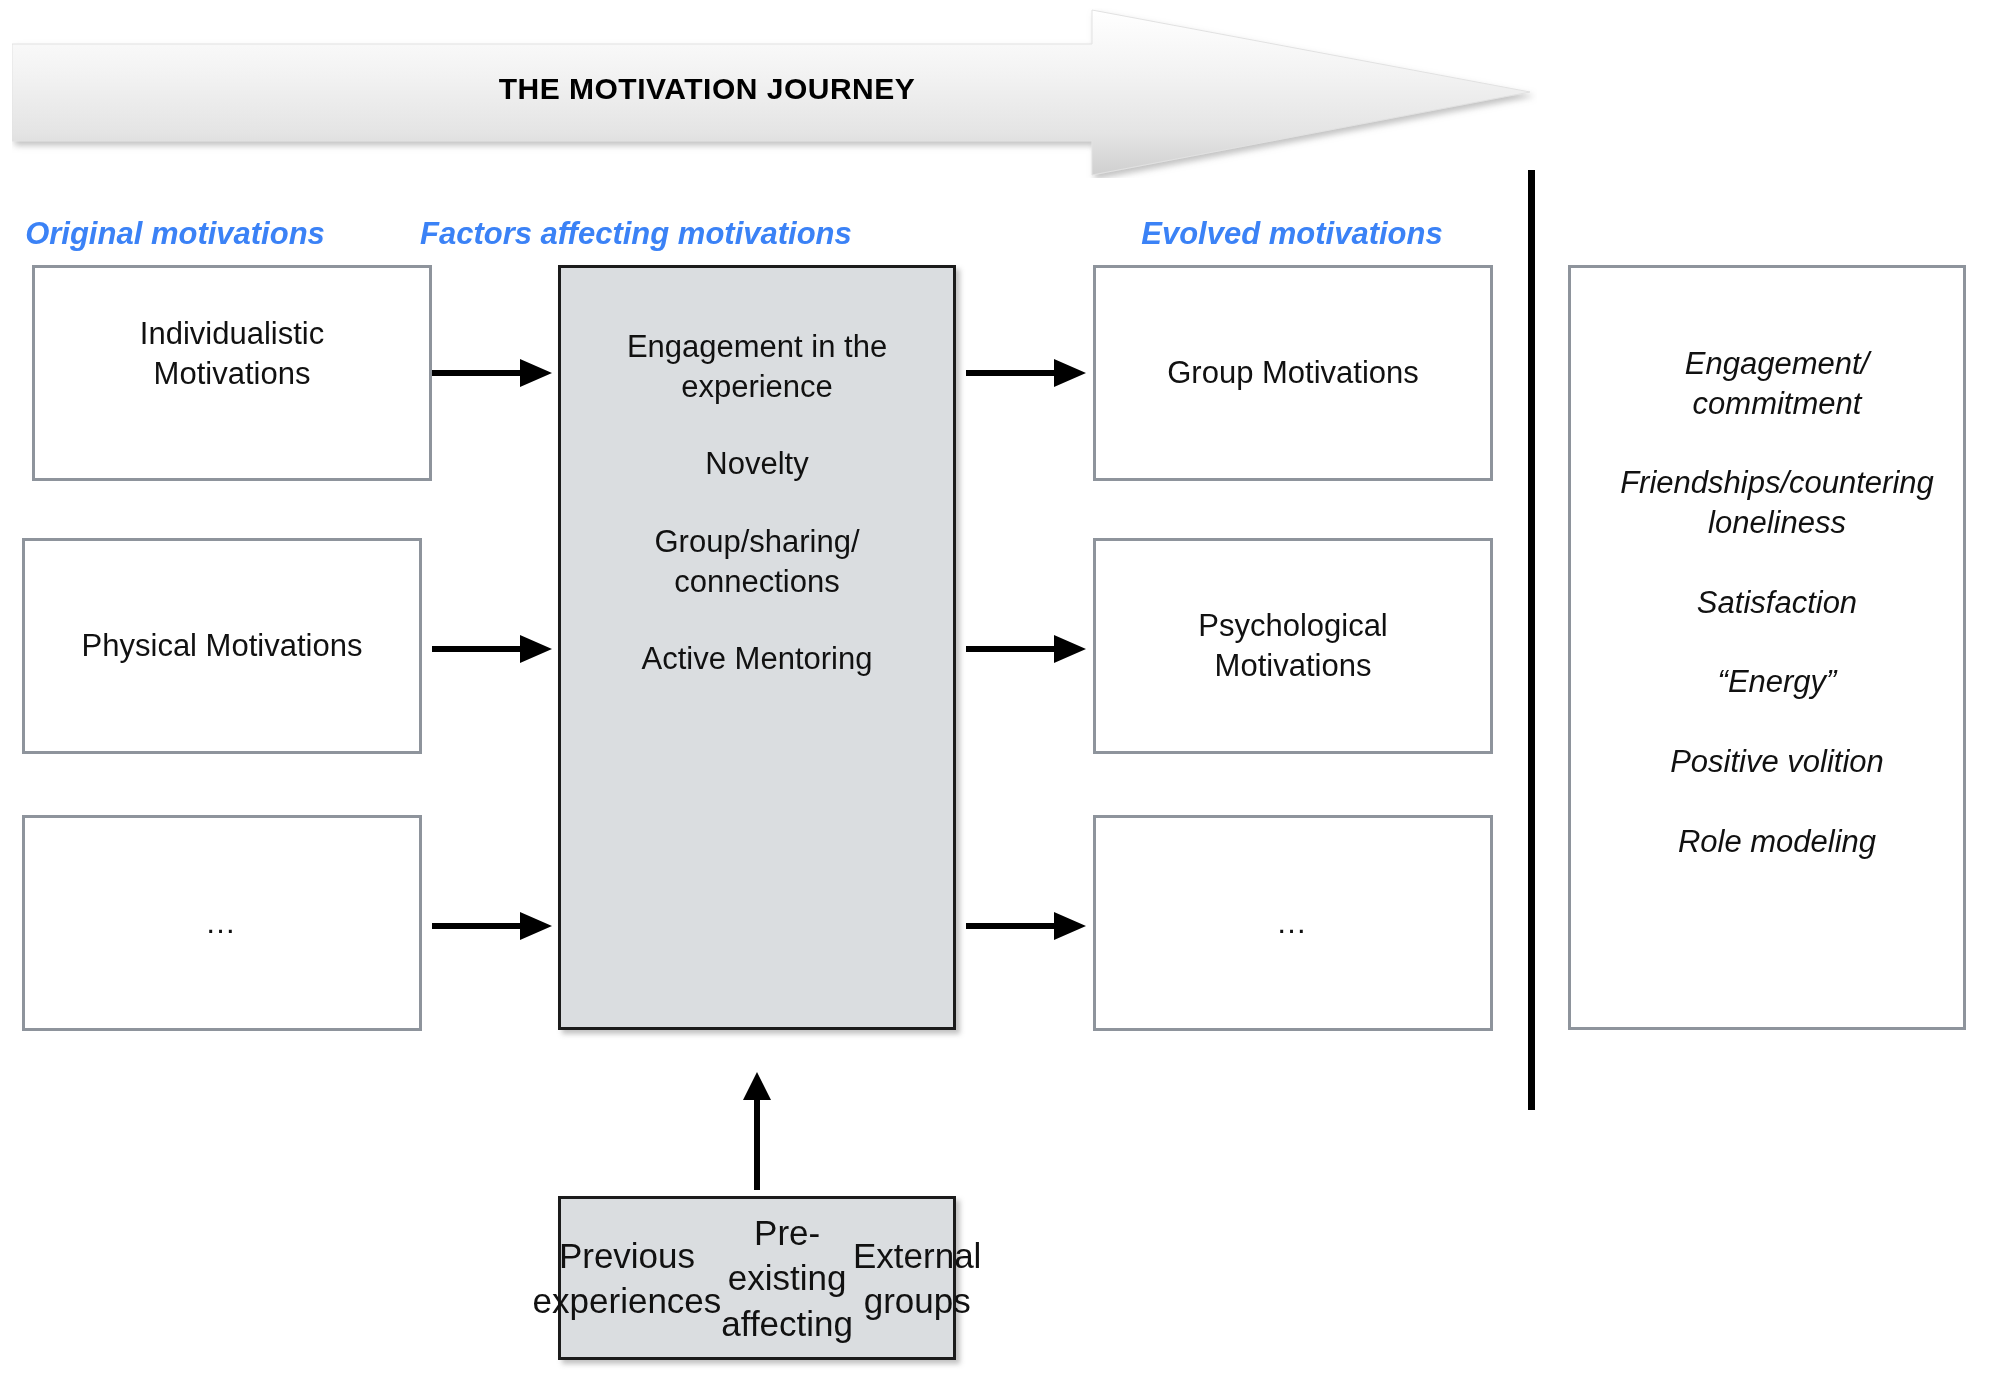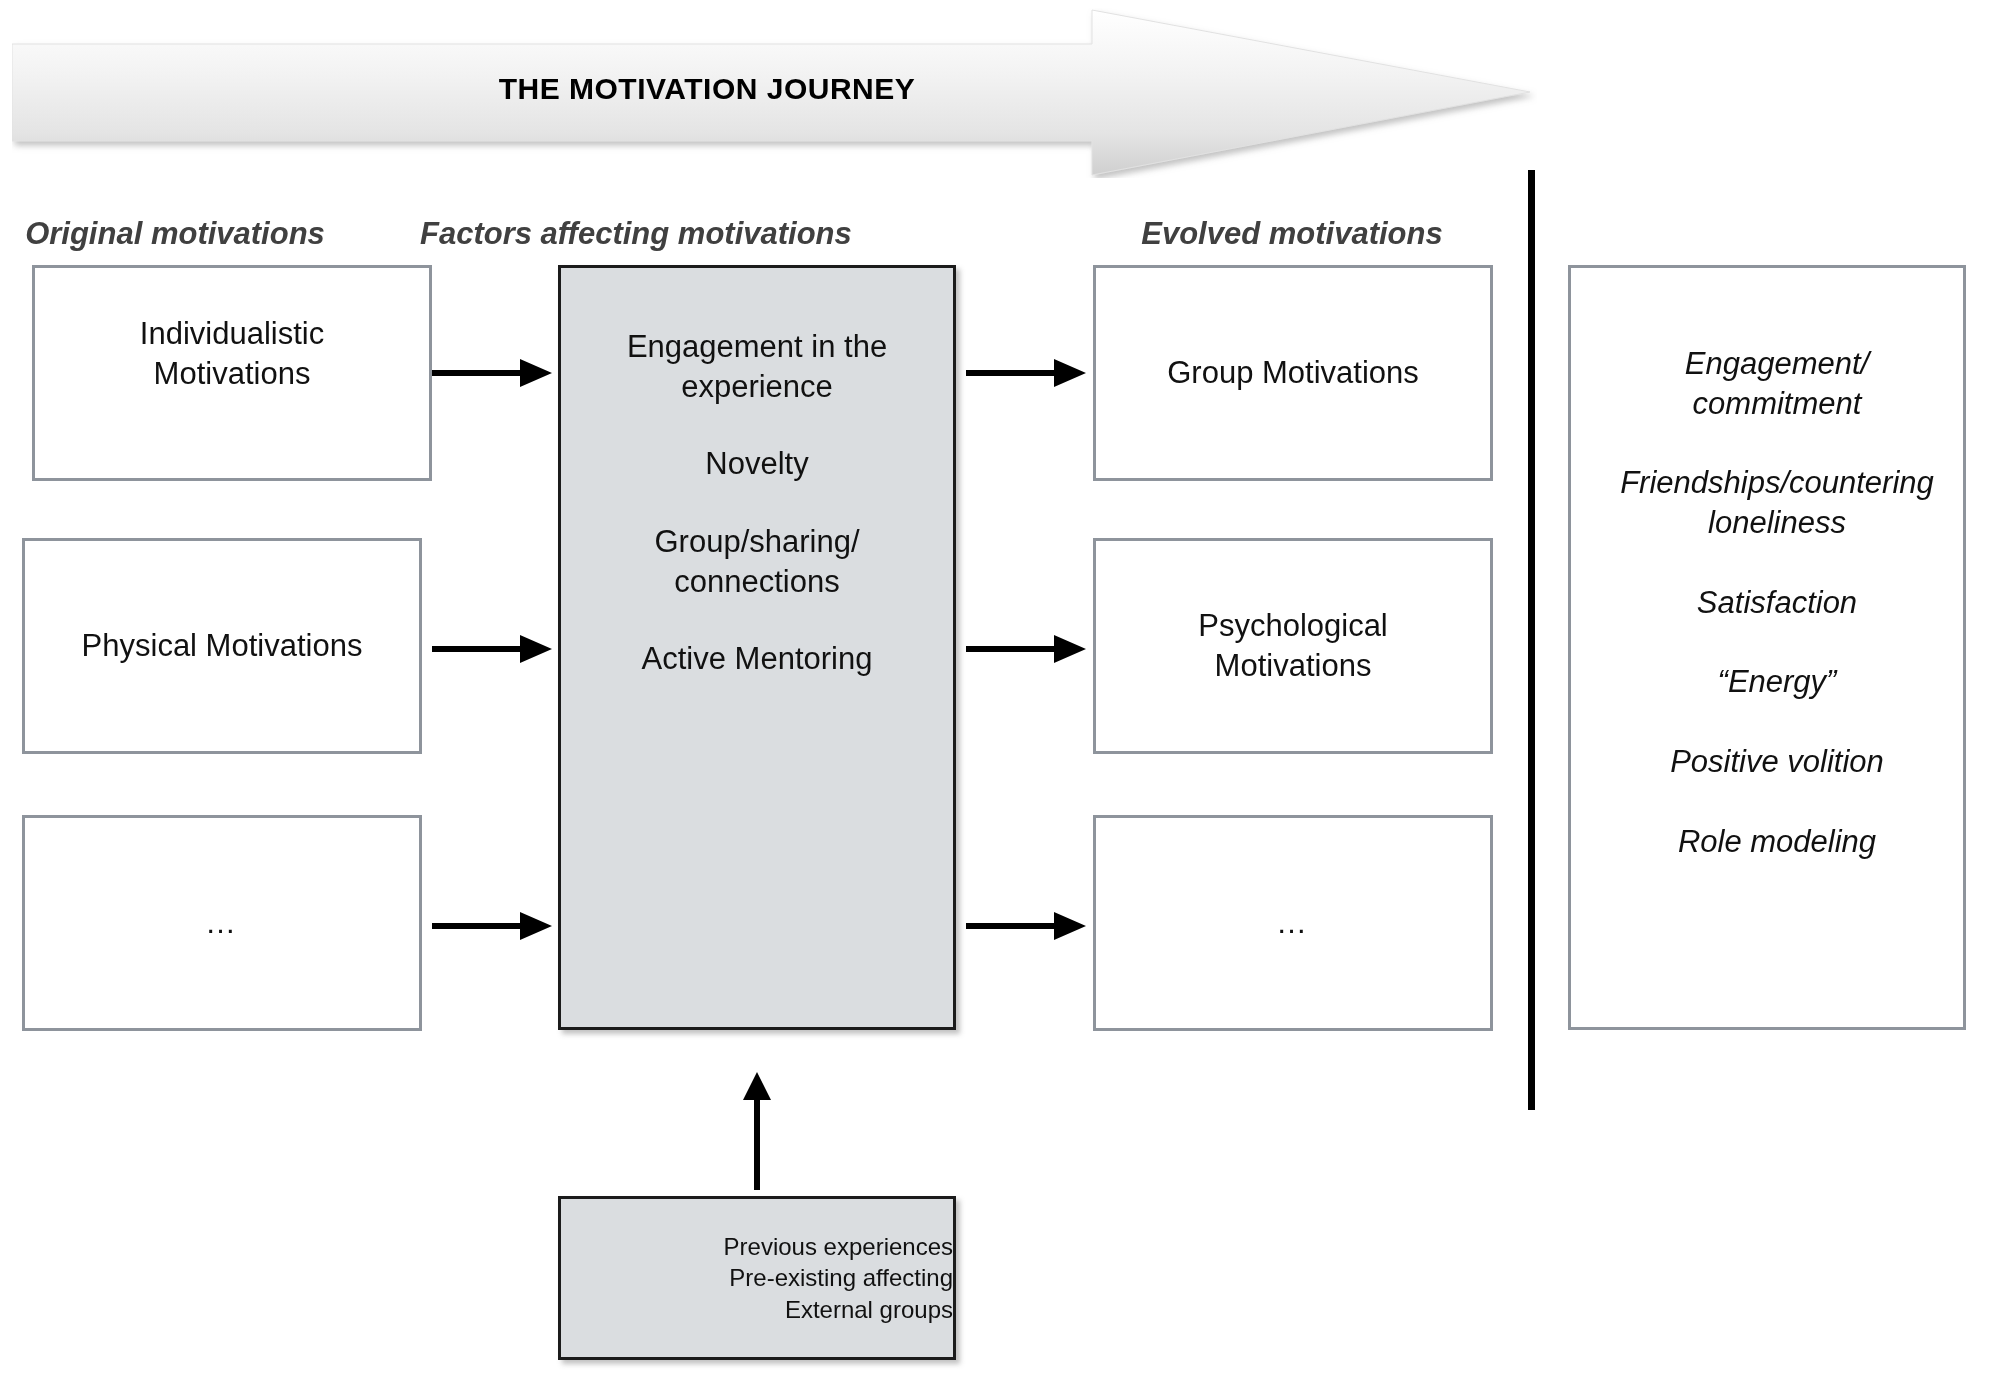--- a/index.html
+++ b/index.html
@@ -42,21 +42,21 @@
     font-family: "Liberation Sans", sans-serif;
     white-space: nowrap;
   }
 
   
   .col-header {
     position: absolute;
     font-style: italic;
     font-weight: bold;
     font-size: 31px;
-    color: #404040;
+    color: #3b82f6;
     text-align: center;
     white-space: nowrap;
   }
 
   
   .plain-box {
     position: absolute;
     box-sizing: border-box;
     background: #ffffff;
     border: 3px solid #8e949c;
@@ -92,25 +92,25 @@
     color: #111111;
   }
   #factors-box .factor {
     display: block;
     margin-bottom: 38px;
     white-space: pre-line;
   }
 
   #context-box {
     display: flex;
-    flex-direction: column;
-    align-items: flex-end;
+    flex-direction: row;
+    align-items: center;
     justify-content: center;
     text-align: center;
-    font-size: 24px;
+    font-size: 35px;
     line-height: 1.30;
     color: #111111;
   }
 
   
   #outcomes-box {
     position: absolute;
     box-sizing: border-box;
     background: #ffffff;
     border: 3px solid #8e949c;

